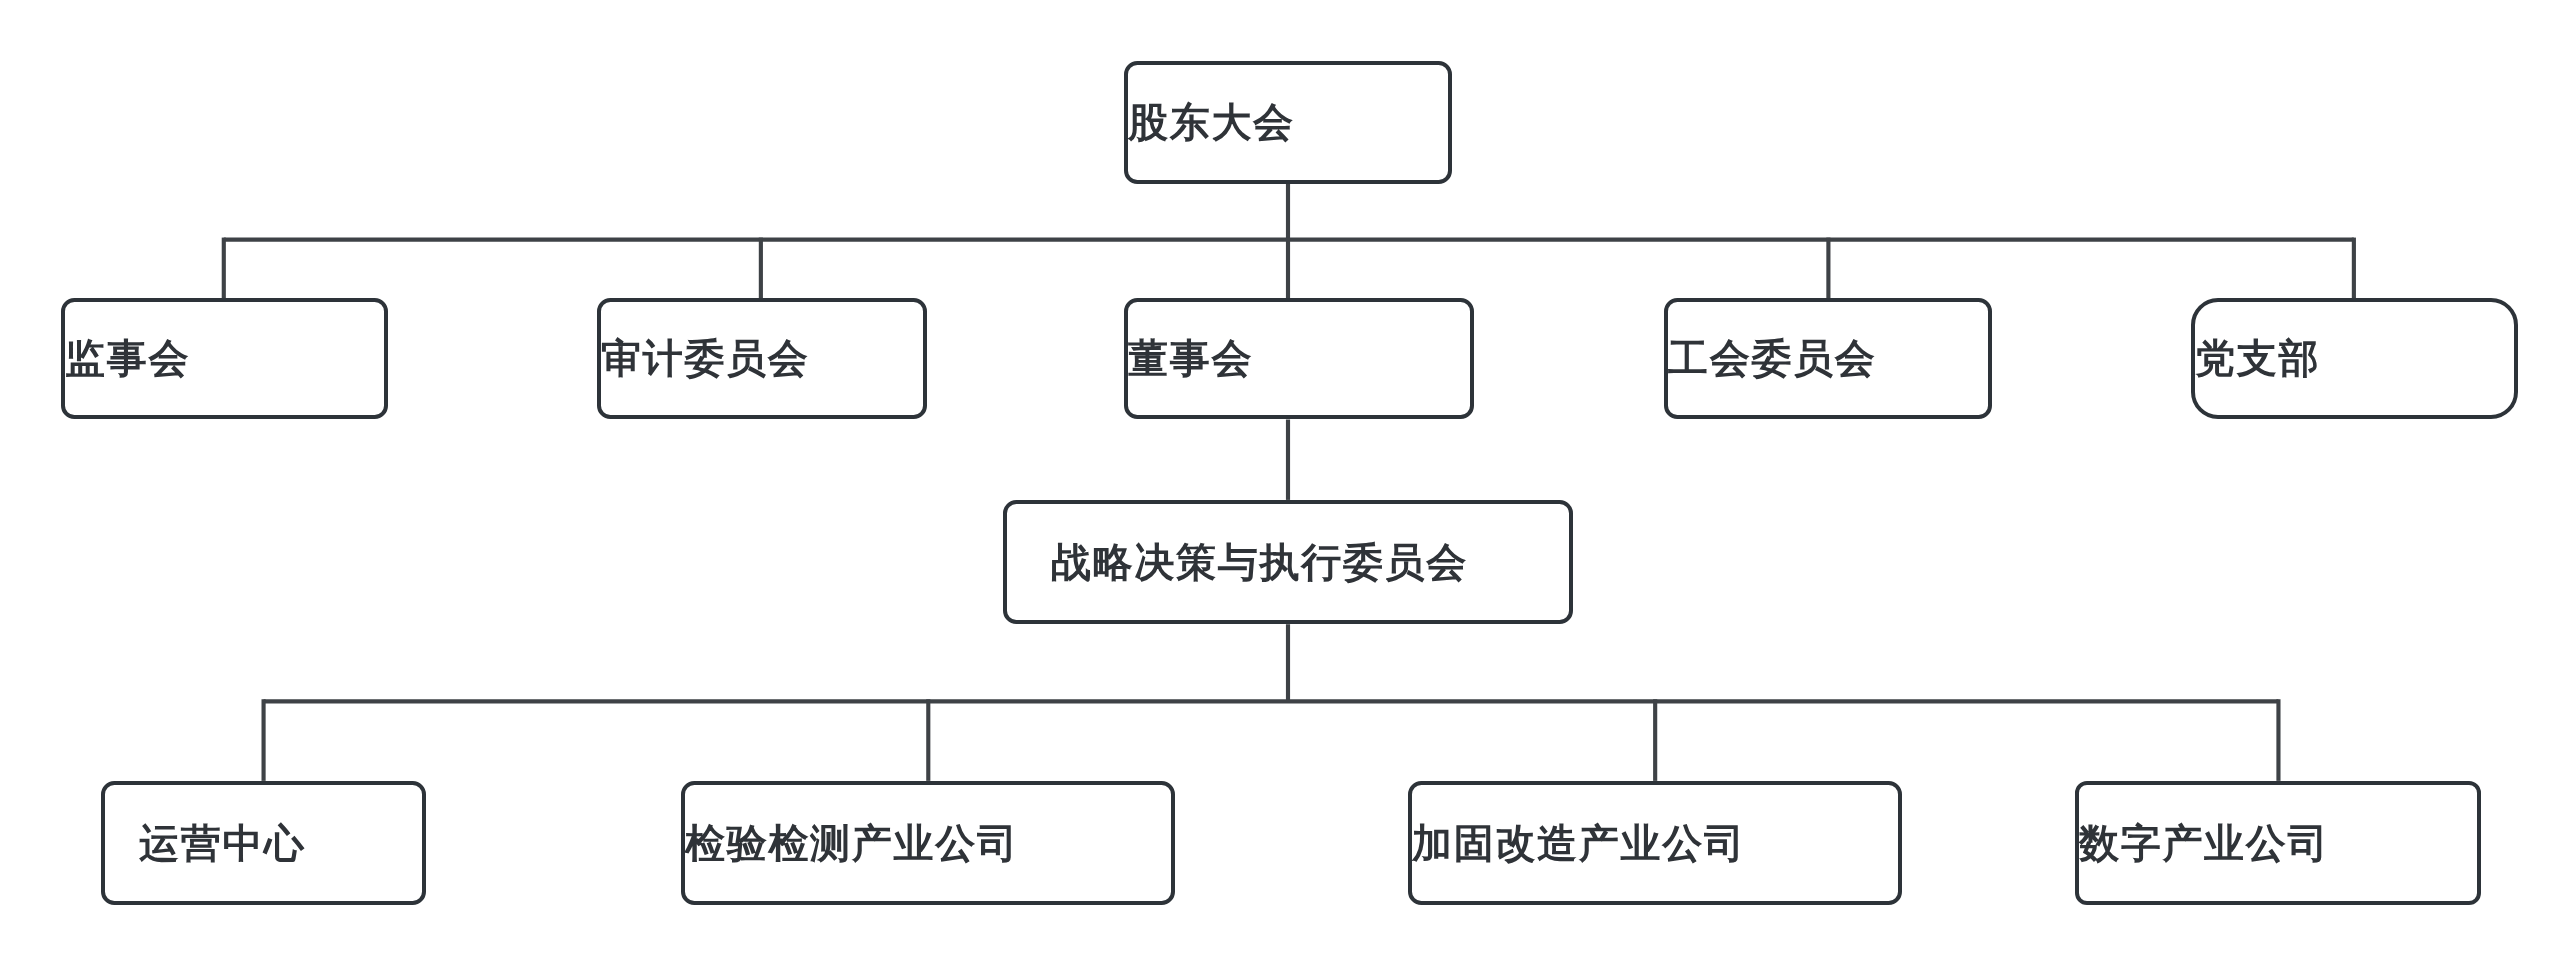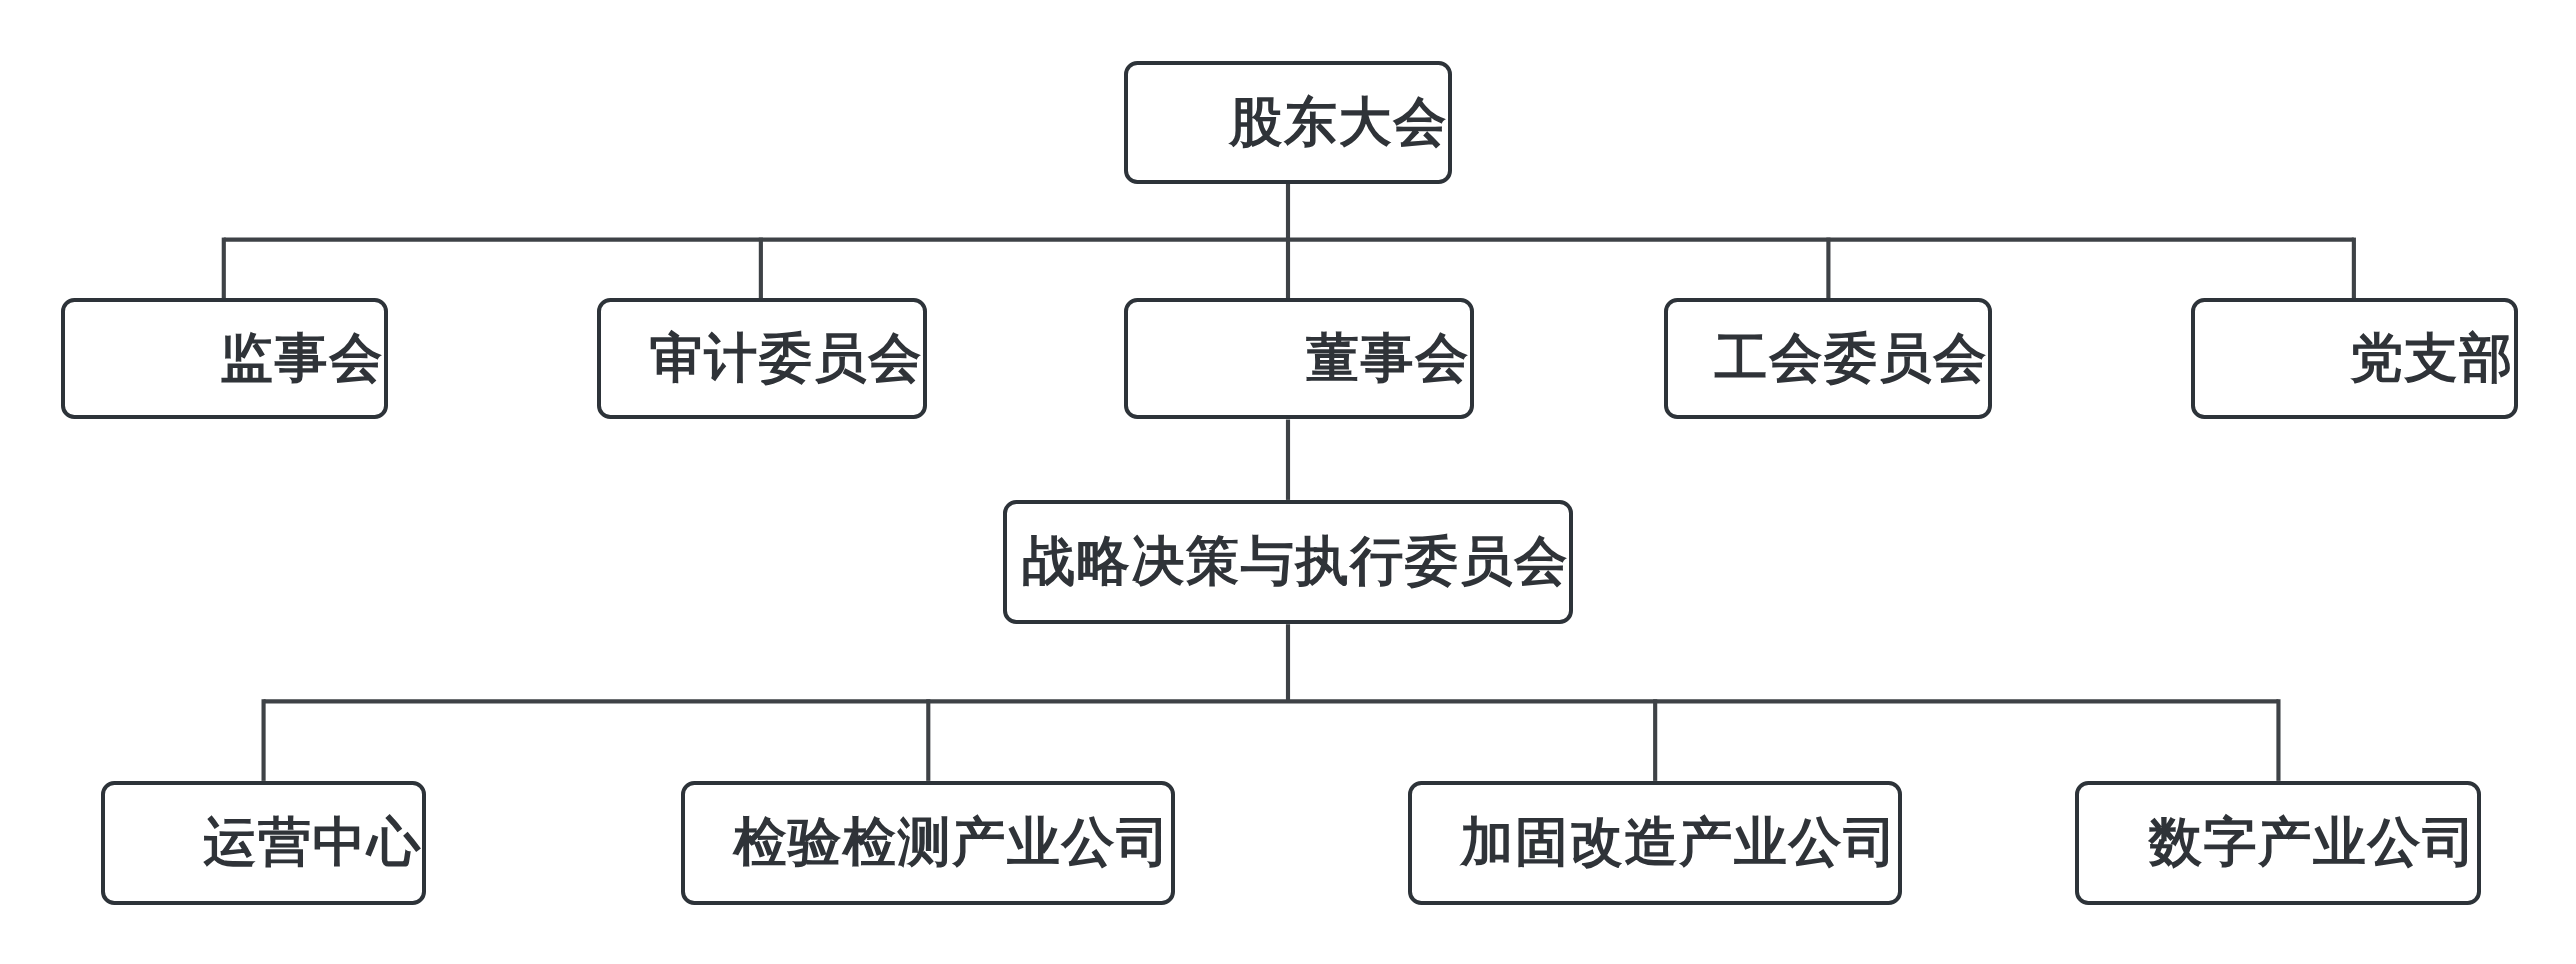--- a/index.html
+++ b/index.html
@@ -29,43 +29,43 @@
   }
   .node{
     position:absolute;
     z-index:2;
     box-sizing:border-box;
     background:var(--background);
     border:4.1px solid var(--border);
     border-radius:13.3px;
     display:flex;
     align-items:center;
-    justify-content:flex-end;
-    font-size:53px;
+    justify-content:flex-start;
+    font-size:40px;
     font-weight:700;
     color:var(--text);
     letter-spacing:1.7px;
     white-space:nowrap;
     font-family:Liberation Serif, serif;
   }
   
   .n-root{left:1124px;top:61px;width:328px;height:123px;}
   
   .n-supervisory{left:61px;top:298px;width:327px;height:121px;}
   .n-audit{left:597px;top:298px;width:330px;height:121px;}
   .n-board{left:1124px;top:298px;width:350px;height:121px;}
   .n-union{left:1664px;top:298px;width:328px;height:121px;}
-  .n-party{left:2191px;top:298px;width:327px;height:121px;}
+  .n-party{left:2191px;top:298px;width:327px;height:121px;border-radius:27px;}
   
   .n-strategy{left:1003px;top:500px;width:570px;height:124px;padding-left:44px;}
   
   .n-operations{left:101px;top:781px;width:325px;height:124px;padding-left:34px;}
   .n-inspection{left:681px;top:781px;width:494px;height:124px;}
   .n-reinforce{left:1408px;top:781px;width:494px;height:124px;}
-  .n-digital{left:2075px;top:781px;width:406px;height:124px;}
+  .n-digital{left:2075px;top:781px;width:406px;height:124px;border-radius:12px;}
 </style>
 </head>
 <body>
 
 <div class="canvas">
 
   <svg class="edges" viewBox="0 0 3108 1164" xmlns="http://www.w3.org/2000/svg">
 
     <line x1="1554" y1="221" x2="1554" y2="289"></line>
     <line x1="270" y1="289" x2="2840" y2="289"></line>

